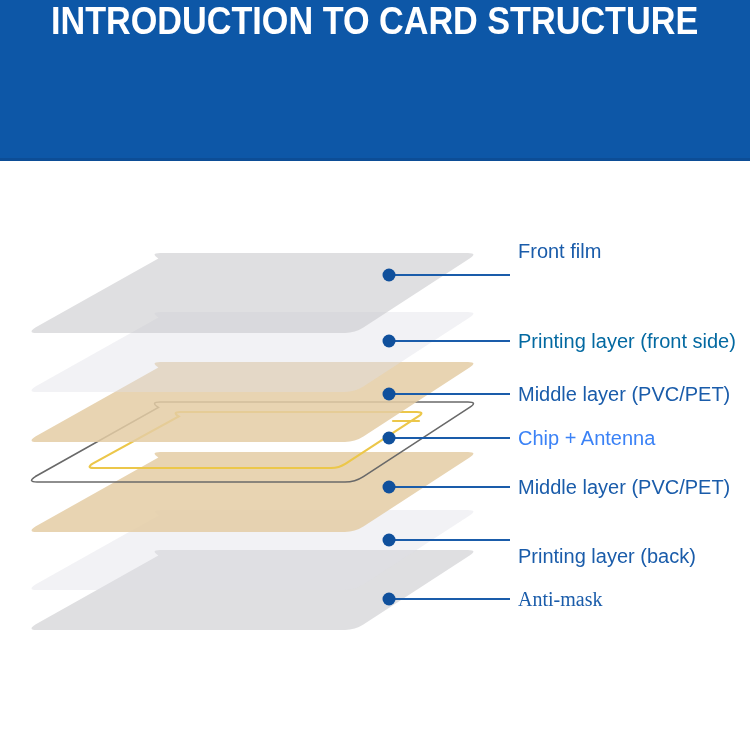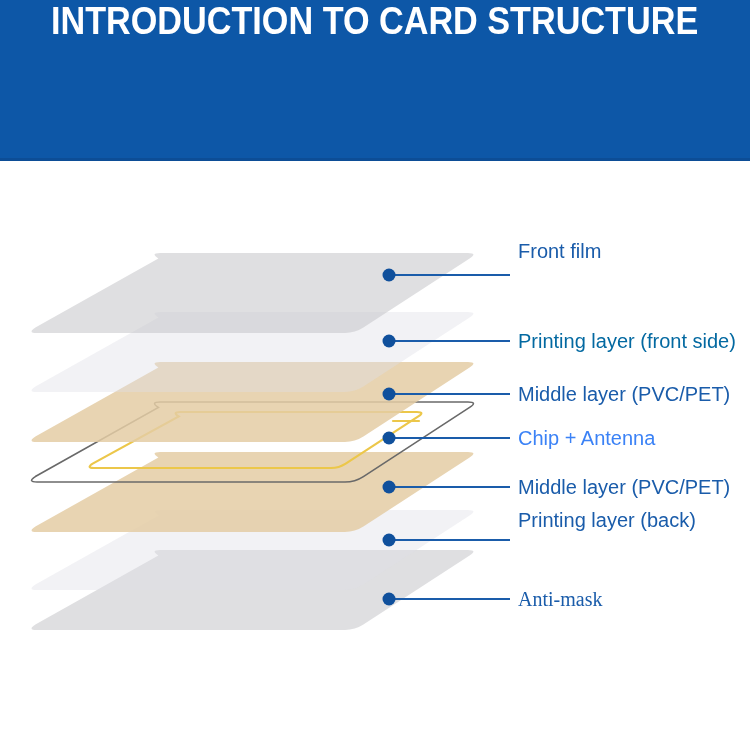--- a/index.html
+++ b/index.html
@@ -56,15 +56,15 @@
     <line x1="389" y1="599" x2="510" y2="599" stroke="#1a5caa" stroke-width="2.2"></line>
     <circle cx="389" cy="599" r="6.5" fill="#10509c"></circle>
   </svg>
 
 <div>
   <div class="layer-label" style="top: 237px; left: 518px; color: rgb(26, 92, 170);">Front film</div>
   <div class="layer-label" style="top: 327px; left: 518px; color: #0369a1;">Printing layer (front side)</div>
   <div class="layer-label" style="top: 380px; left: 518px; color: rgb(26, 92, 170);">Middle layer (PVC/PET)</div>
   <div class="layer-label" style="top: 424px; left: 518px; color: #3b82f6;">Chip + Antenna</div>
   <div class="layer-label" style="top: 473px; left: 518px; color: rgb(26, 92, 170);">Middle layer (PVC/PET)</div>
-  <div class="layer-label" style="top: 506px; left: 518px; color: rgb(26, 92, 170);">Printing layer (back)</div>
+  <div class="layer-label" style="top: 542px; left: 518px; color: rgb(26, 92, 170);">Printing layer (back)</div>
   <div class="layer-label" style="top: 585px; left: 518px; color: rgb(26, 92, 170); font-family: Liberation Serif, serif;">Anti-mask</div>
 </div>
 
 </body></html>

